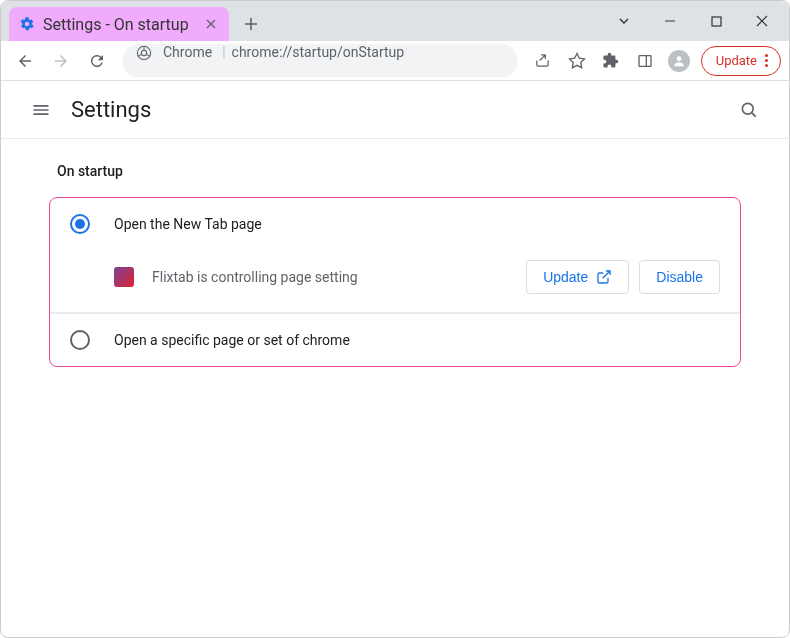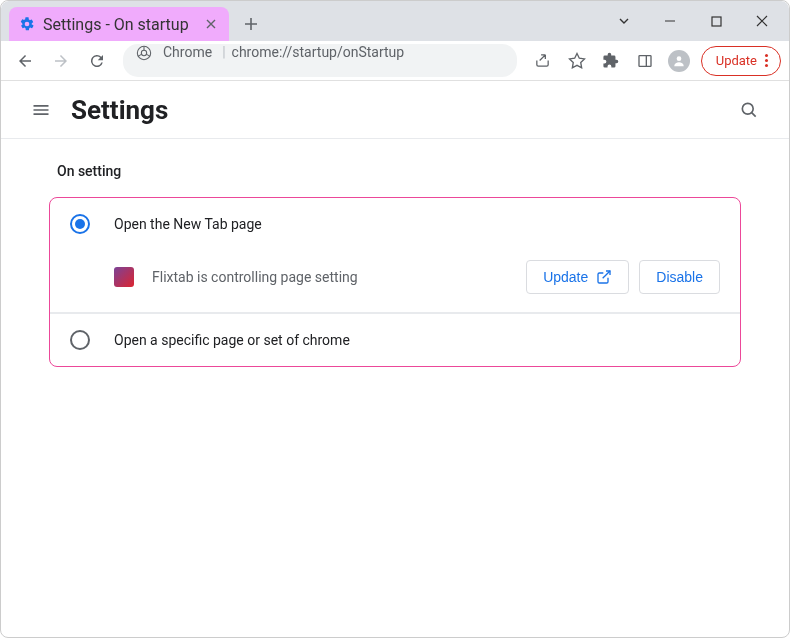--- a/index.html
+++ b/index.html
@@ -136,22 +136,22 @@
       padding: 0 20px;
       border-bottom: 1px solid #e8eaed;
     }
     .menu-btn {
       width: 40px; height: 40px;
       display: flex; align-items: center; justify-content: center;
       cursor: pointer;
       color: #5f6368;
     }
     .settings-title {
-      font-size: 26px;
-      font-weight: 700;
+      font-size: 22px;
+      font-weight: 400;
       color: #202124;
       margin-left: 10px;
     }
     .search-btn {
       margin-left: auto;
       width: 40px; height: 40px;
       display: flex; align-items: center; justify-content: center;
       cursor: pointer;
       color: #5f6368;
     }
@@ -365,21 +365,21 @@
   <div class="settings-title">Settings</div>
   <div class="search-btn">
     <svg width="20" height="20" viewBox="0 0 24 24" fill="none" stroke="#5f6368" stroke-width="2">
         <circle cx="10.5" cy="10.5" r="6.5"></circle>
         <line x1="20" y1="20" x2="15.2" y2="15.2"></line>
       </svg>
   </div>
 </div>
 
 <div class="content">
-  <div class="section-title">On setting</div>
+  <div class="section-title">On startup</div>
   <div class="card">
 
     <div class="option-row">
       <div class="radio selected"></div>
       <span>Open the New Tab page</span>
     </div>
 
     <div class="ext-row">
       <div class="ext-icon"></div>
       <span>Flixtab is controlling page setting</span>

